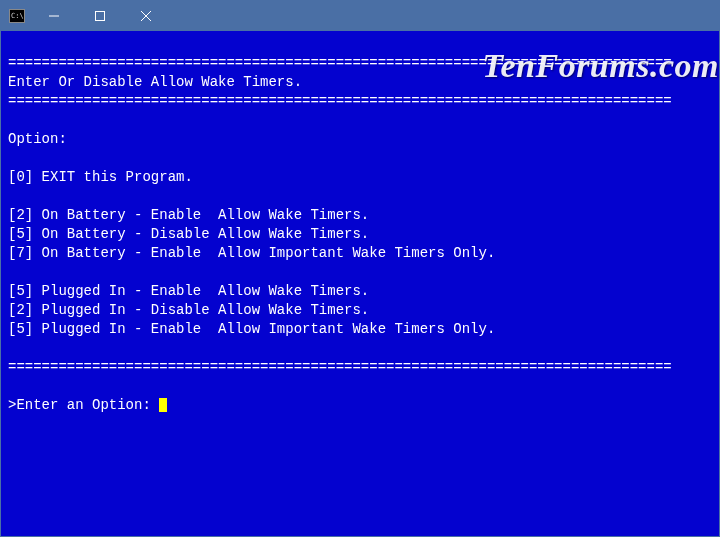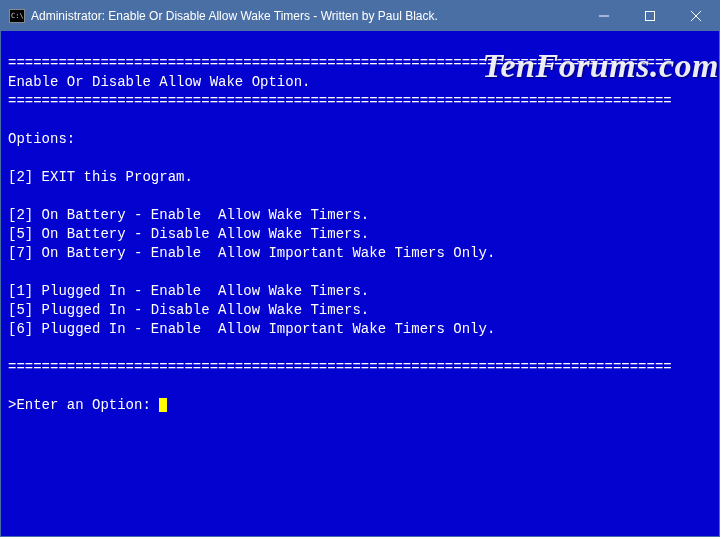--- a/index.html
+++ b/index.html
@@ -96,21 +96,20 @@
     pointer-events: none;
     letter-spacing: 0.5px;
   }
 </style>
 </head>
 <body>
 
 <div class="window">
   <div class="titlebar">
     <div class="titlebar-icon">C:\</div>
-    <div class="titlebar-text">Administrator:  Enable Or Disable Allow Wake Timers - Written by Paul Black.</div>
     <div class="titlebar-buttons">
       <div class="titlebar-btn">
         <svg width="10" height="10" viewBox="0 0 10 10">
             <line x1="0" y1="5" x2="10" y2="5" stroke="#fff" stroke-width="1"></line>
           </svg>
       </div>
       <div class="titlebar-btn">
         <svg width="10" height="10" viewBox="0 0 10 10">
             <rect x="0.5" y="0.5" width="9" height="9" fill="none" stroke="#fff" stroke-width="1"></rect>
           </svg>
@@ -119,33 +118,33 @@
         <svg width="10" height="10" viewBox="0 0 10 10">
             <line x1="0" y1="0" x2="10" y2="10" stroke="#fff" stroke-width="1"></line>
             <line x1="10" y1="0" x2="0" y2="10" stroke="#fff" stroke-width="1"></line>
           </svg>
       </div>
     </div>
   </div>
 
   <div class="console"><span></span>
 <span>===============================================================================</span>
-<span>Enable Or Disable Allow Wake Option.</span>
+<span>Enter Or Disable Allow Wake Timers.</span>
 <span>===============================================================================</span>
 <span></span>
-<span>Options:</span>
+<span>Option:</span>
 <span></span>
-<span>[2] EXIT this Program.</span>
+<span>[0] EXIT this Program.</span>
 <span></span>
 <span>[2] On Battery - Enable  Allow Wake Timers.</span>
 <span>[5] On Battery - Disable Allow Wake Timers.</span>
 <span>[7] On Battery - Enable  Allow Important Wake Timers Only.</span>
 <span></span>
-<span>[1] Plugged In - Enable  Allow Wake Timers.</span>
-<span>[5] Plugged In - Disable Allow Wake Timers.</span>
-<span>[6] Plugged In - Enable  Allow Important Wake Timers Only.</span>
+<span>[5] Plugged In - Enable  Allow Wake Timers.</span>
+<span>[2] Plugged In - Disable Allow Wake Timers.</span>
+<span>[5] Plugged In - Enable  Allow Important Wake Timers Only.</span>
 <span></span>
 <span>===============================================================================</span>
 <span></span>
 <span>&gt;Enter an Option: </span><span class="cursor"></span></div>
 
   <div class="watermark">TenForums.com</div>
 </div>
 
 </body></html>

